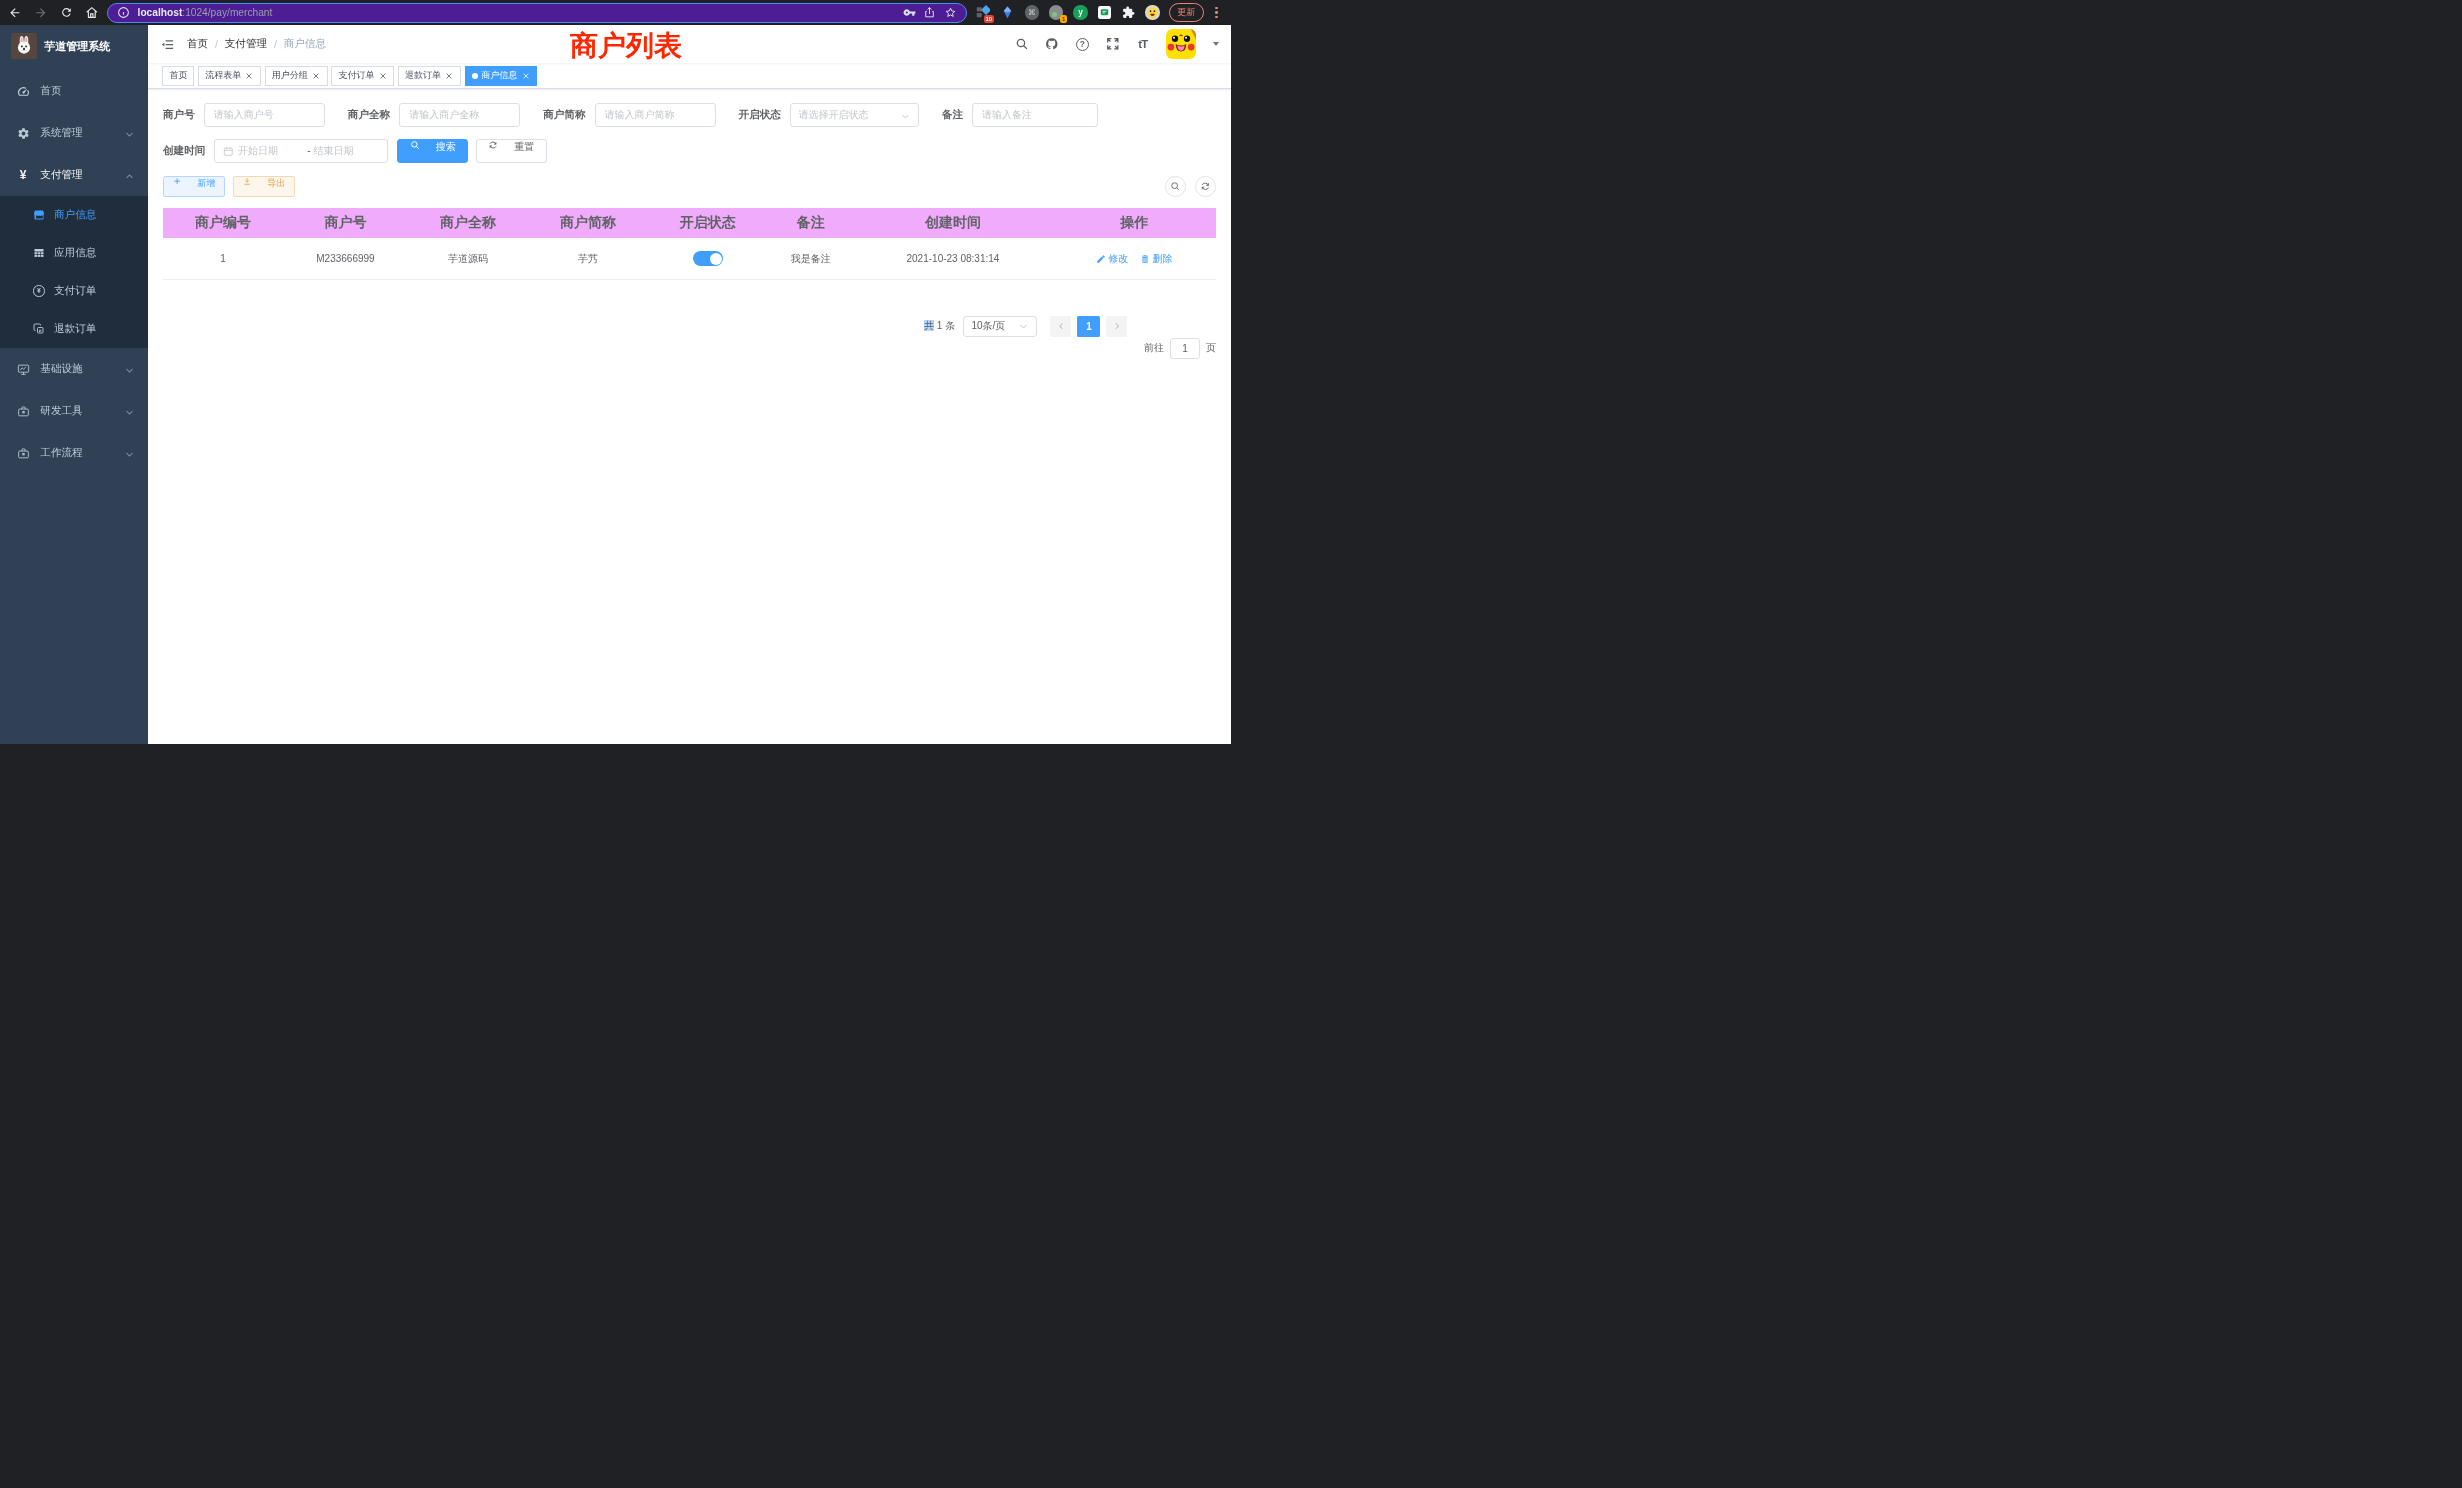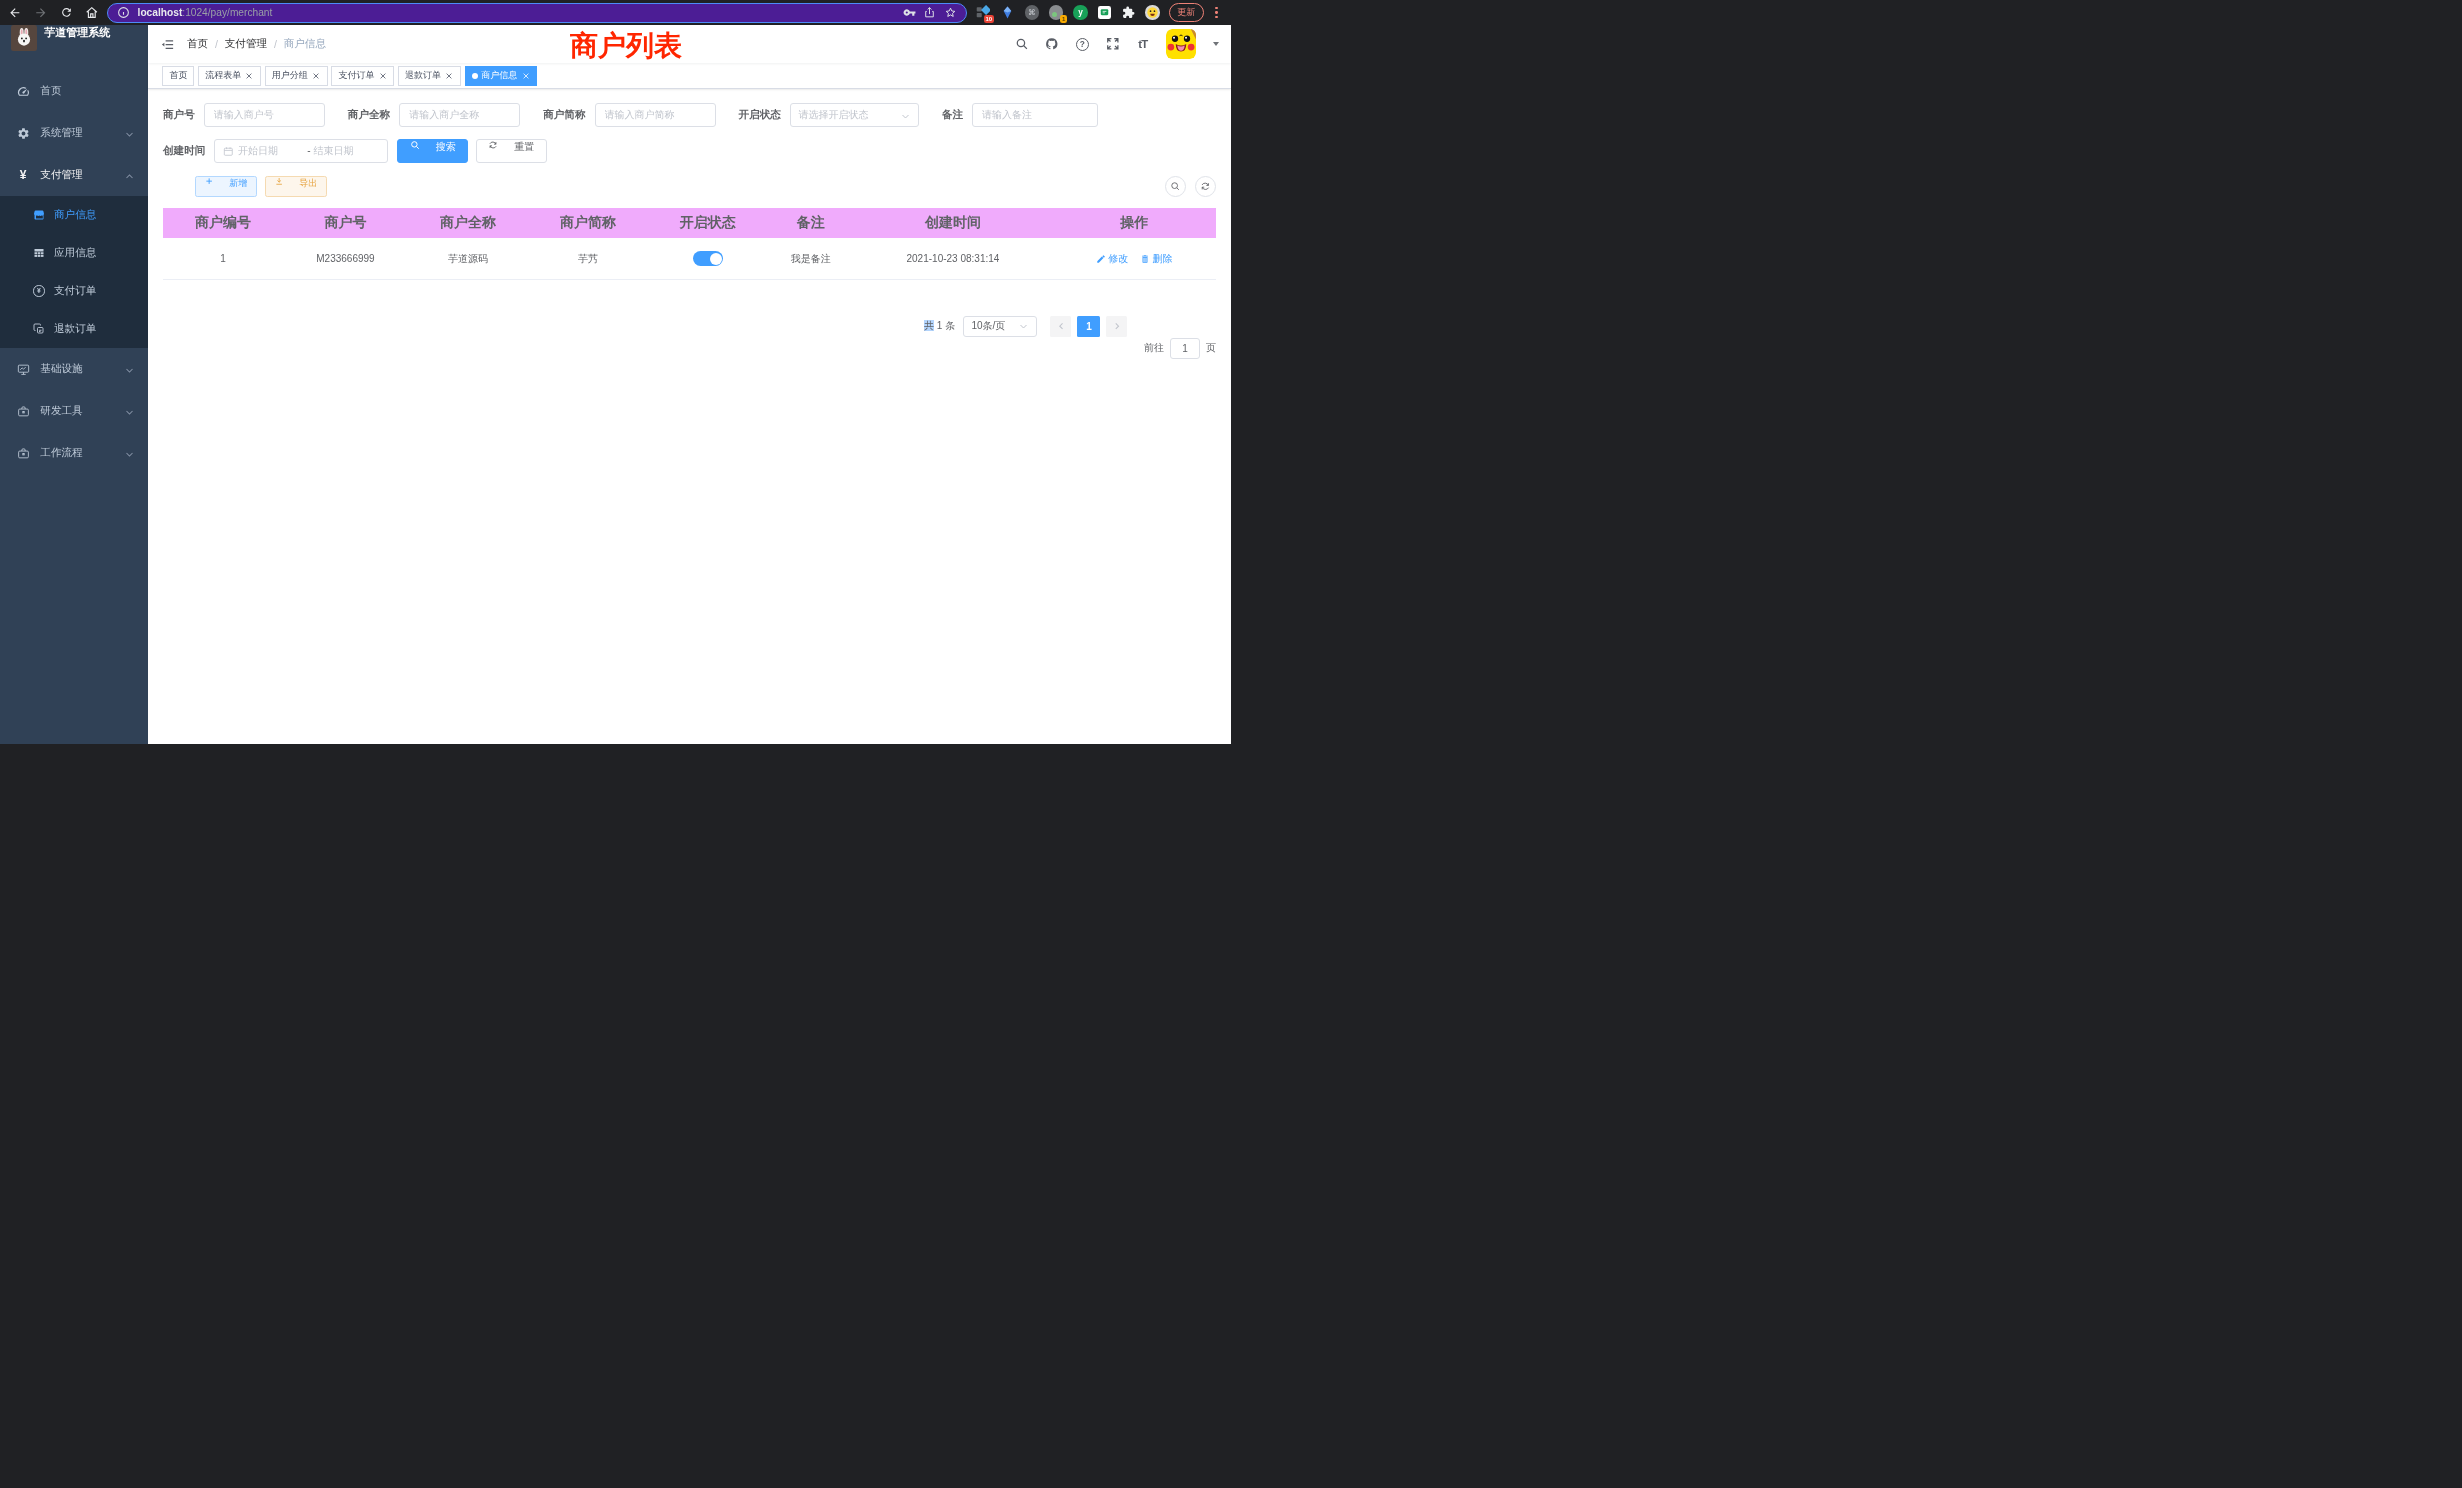--- a/index.html
+++ b/index.html
@@ -25,21 +25,21 @@
   .badge.orange { background:#f9ab00; color:#5f4300; }
   .circ { border-radius:50%; width:14.4px; height:14.4px; display:flex; align-items:center; justify-content:center; }
   .update-pill { border:0.8px solid #ee8277; color:#ee8277; border-radius:757px; padding:2.3px 7.6px;
                  font-size:9px; cursor:pointer; white-space:nowrap; }
   .kebab { width:13.6px; display:flex; flex-direction:column; align-items:center; gap:1.9px; margin-left:6px; cursor:pointer; }
   .kebab i { width:2.3px; height:2.3px; border-radius:50%; background:#ee8277; }
 
   
   .app { display:flex; height:719px; }
   .sidebar { width:148px; background:#304156; flex:0 0 auto; color:#bfcbd9; }
-  .logo-row { height:42px; display:flex; align-items:flex-start; gap:7.6px; padding-left:10.6px; }
+  .logo-row { height:42px; display:flex; align-items:center; gap:7.6px; padding-left:10.6px; }
   .logo-img { width:26px; height:26px; border-radius:2.3px; flex:0 0 auto; }
   .logo-title { color:#fff; font-size:11px; font-weight:bold; }
   .menu { padding-top:3px; }
   .menu-item { height:42px; display:flex; align-items:center; padding:0 13.6px 0 16.7px; font-size:10.6px; cursor:pointer; }
   .menu-item .mi-icon { width:13px; height:13px; margin-right:10.6px; flex:0 0 auto; display:flex; align-items:center; justify-content:center; }
   .menu-item .chev { margin-left:auto; color:#8592a6; width:9px; height:9px; }
   .menu-item.parent-active { color:#f4f4f5; }
   .submenu { background:#1f2d3d; }
   .sub-item { height:38px; display:flex; align-items:center; padding-left:33px; font-size:10.6px; cursor:pointer; color:#bfcbd9; }
   .sub-item .mi-icon { width:12px; height:12px; margin-right:9px; display:flex; align-items:center; justify-content:center; }
@@ -93,21 +93,21 @@
   .sel-caret { color:#c0c4cc; width:9px; height:9px; }
   .daterange { width:174px; height:24px; border:0.8px solid #dcdfe6; border-radius:3px; display:flex; align-items:center;
                padding:0 7.6px; cursor:pointer; background:#fff; }
   .daterange .cal { color:#c0c4cc; width:10.6px; height:10.6px; margin-right:4.5px; flex:0 0 auto; }
   .daterange .ph { color:#c0c4cc; font-size:10px; flex:1; text-align:left; }
   .daterange .dsep { color:#606266; font-size:10px; padding:0 3px; }
   .btn { height:24px; border-radius:3px; font-size:10px; display:inline-flex; gap:16px;
          padding:0 11.4px; cursor:pointer; border:0.8px solid transparent; font-family:inherit; }
   .btn-primary { background:#409eff; border-color:#409eff; color:#fff; }
   .btn-plainwhite { background:#fff; border-color:#dcdfe6; color:#606266; }
-  .btn-mini { height:21px; font-size:9px; border-radius:2.3px; padding:0 9px;margin-left:32px; }
+  .btn-mini { height:21px; font-size:9px; border-radius:2.3px; padding:0 9px; }
   .btn-plainblue { background:#ecf5ff; border-color:#b3d8ff; color:#409eff; }
   .btn-plainyellow { background:#fdf6ec; border-color:#f5dab1; color:#e6a23c; }
   .bic { width:10px; height:10px; display:inline-flex; }
   .toolbar-row { margin-top:13.6px; display:flex; align-items:center; }
   .toolbar-row .spacer { flex:1; }
   .circle-btn { width:21px; height:21px; border-radius:50%; border:0.8px solid #e0e3e9; background:#fff; color:#606266;
                 display:flex; align-items:center; justify-content:center; cursor:pointer; margin-left:9px; }
   .circle-btn svg { width:10.6px; height:10.6px; }
 
   

